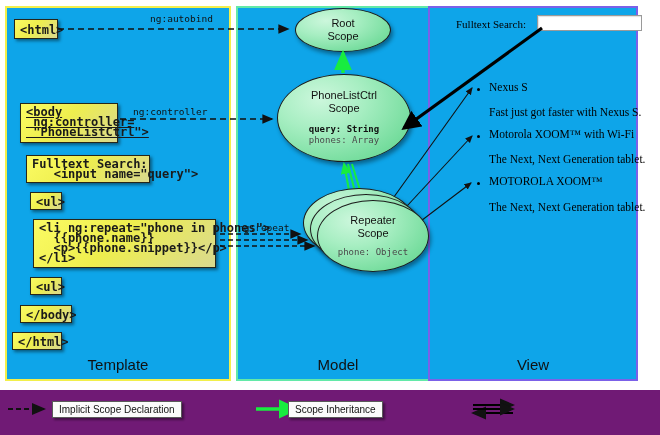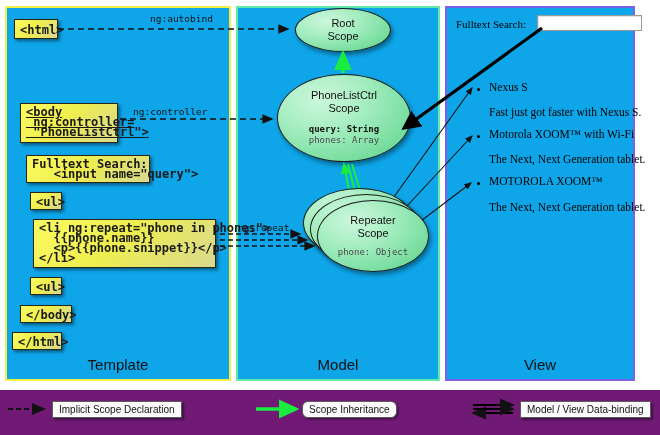--- a/index.html
+++ b/index.html
@@ -15,21 +15,21 @@
     font-family: "Liberation Sans", sans-serif;
     overflow: hidden;
   }
   .panel {
     position: absolute;
     background: #0ea5e9;
     box-sizing: border-box;
   }
   #panel-template { left: 5px;   top: 6px; width: 226px; height: 375px; border: 2px solid #f2ef4b; }
   #panel-model    { left: 236px; top: 6px; width: 204px; height: 375px; border: 2px solid #63e9a8; }
-  #panel-view     { left: 445px; top: 6px; width: 190px; height: 375px; border: 2px solid #7b61e8; }
+  #panel-view     { left: 428px; top: 6px; width: 210px; height: 375px; border: 2px solid #7b61e8; }
 
   .panel-label {
     position: absolute;
     width: 100%;
     bottom: 6px;
     left: 0;
     text-align: center;
     font-size: 15px;
     color: #111;
     font-family: "Liberation Sans", sans-serif;
@@ -257,17 +257,16 @@
           <path d="M0,0 L6,2.8 L0,5.6 z" fill="#18ec3f"></path>
         </marker>
       </defs>
       <line x1="8" y1="19" x2="44" y2="19" stroke="#111" stroke-width="2" stroke-dasharray="5,3" marker-end="url(#lh-black)"></line>
       <line x1="256" y1="19" x2="296" y2="19" stroke="#18ec3f" stroke-width="3.4" marker-end="url(#lh-green)"></line>
       <line x1="473" y1="15" x2="513" y2="15" stroke="#000" stroke-width="2.2" marker-end="url(#lh-black)"></line>
       <line x1="513" y1="23" x2="473" y2="23" stroke="#000" stroke-width="2.2" marker-end="url(#lh-black)"></line>
       <line x1="473" y1="19" x2="513" y2="19" stroke="#000" stroke-width="2.2" marker-end="url(#lh-black)"></line>
     </svg>
     <div class="legend-box" style="left:52px; top:11px;">Implicit Scope Declaration</div>
-    <div class="legend-box" style="left:302px; top:11px;border-radius:6px;">Scope Inheritance</div>
-    <div class="legend-box" style="left:520px; top:11px;">Model / View Data-binding</div>
+    <div class="legend-box" style="left:288px; top:11px;">Scope Inheritance</div>
   </div>
 
 </div>
 
 </body></html>

